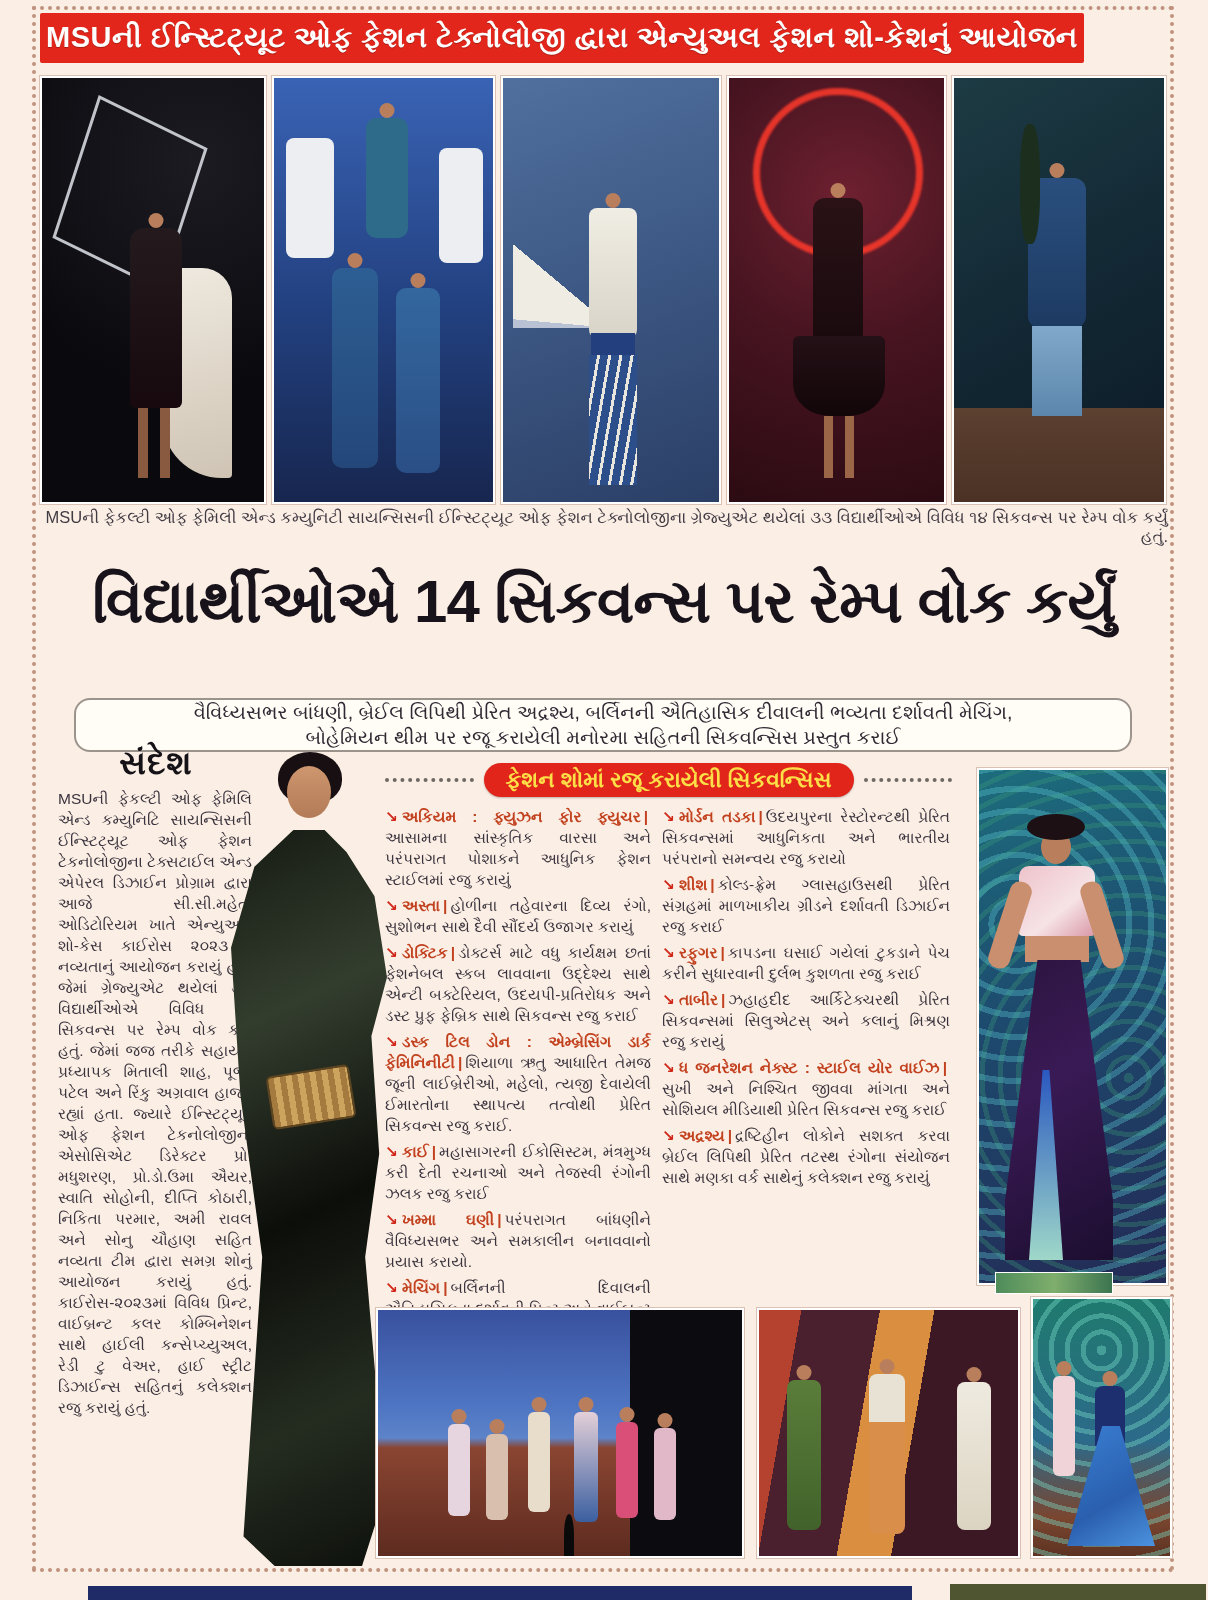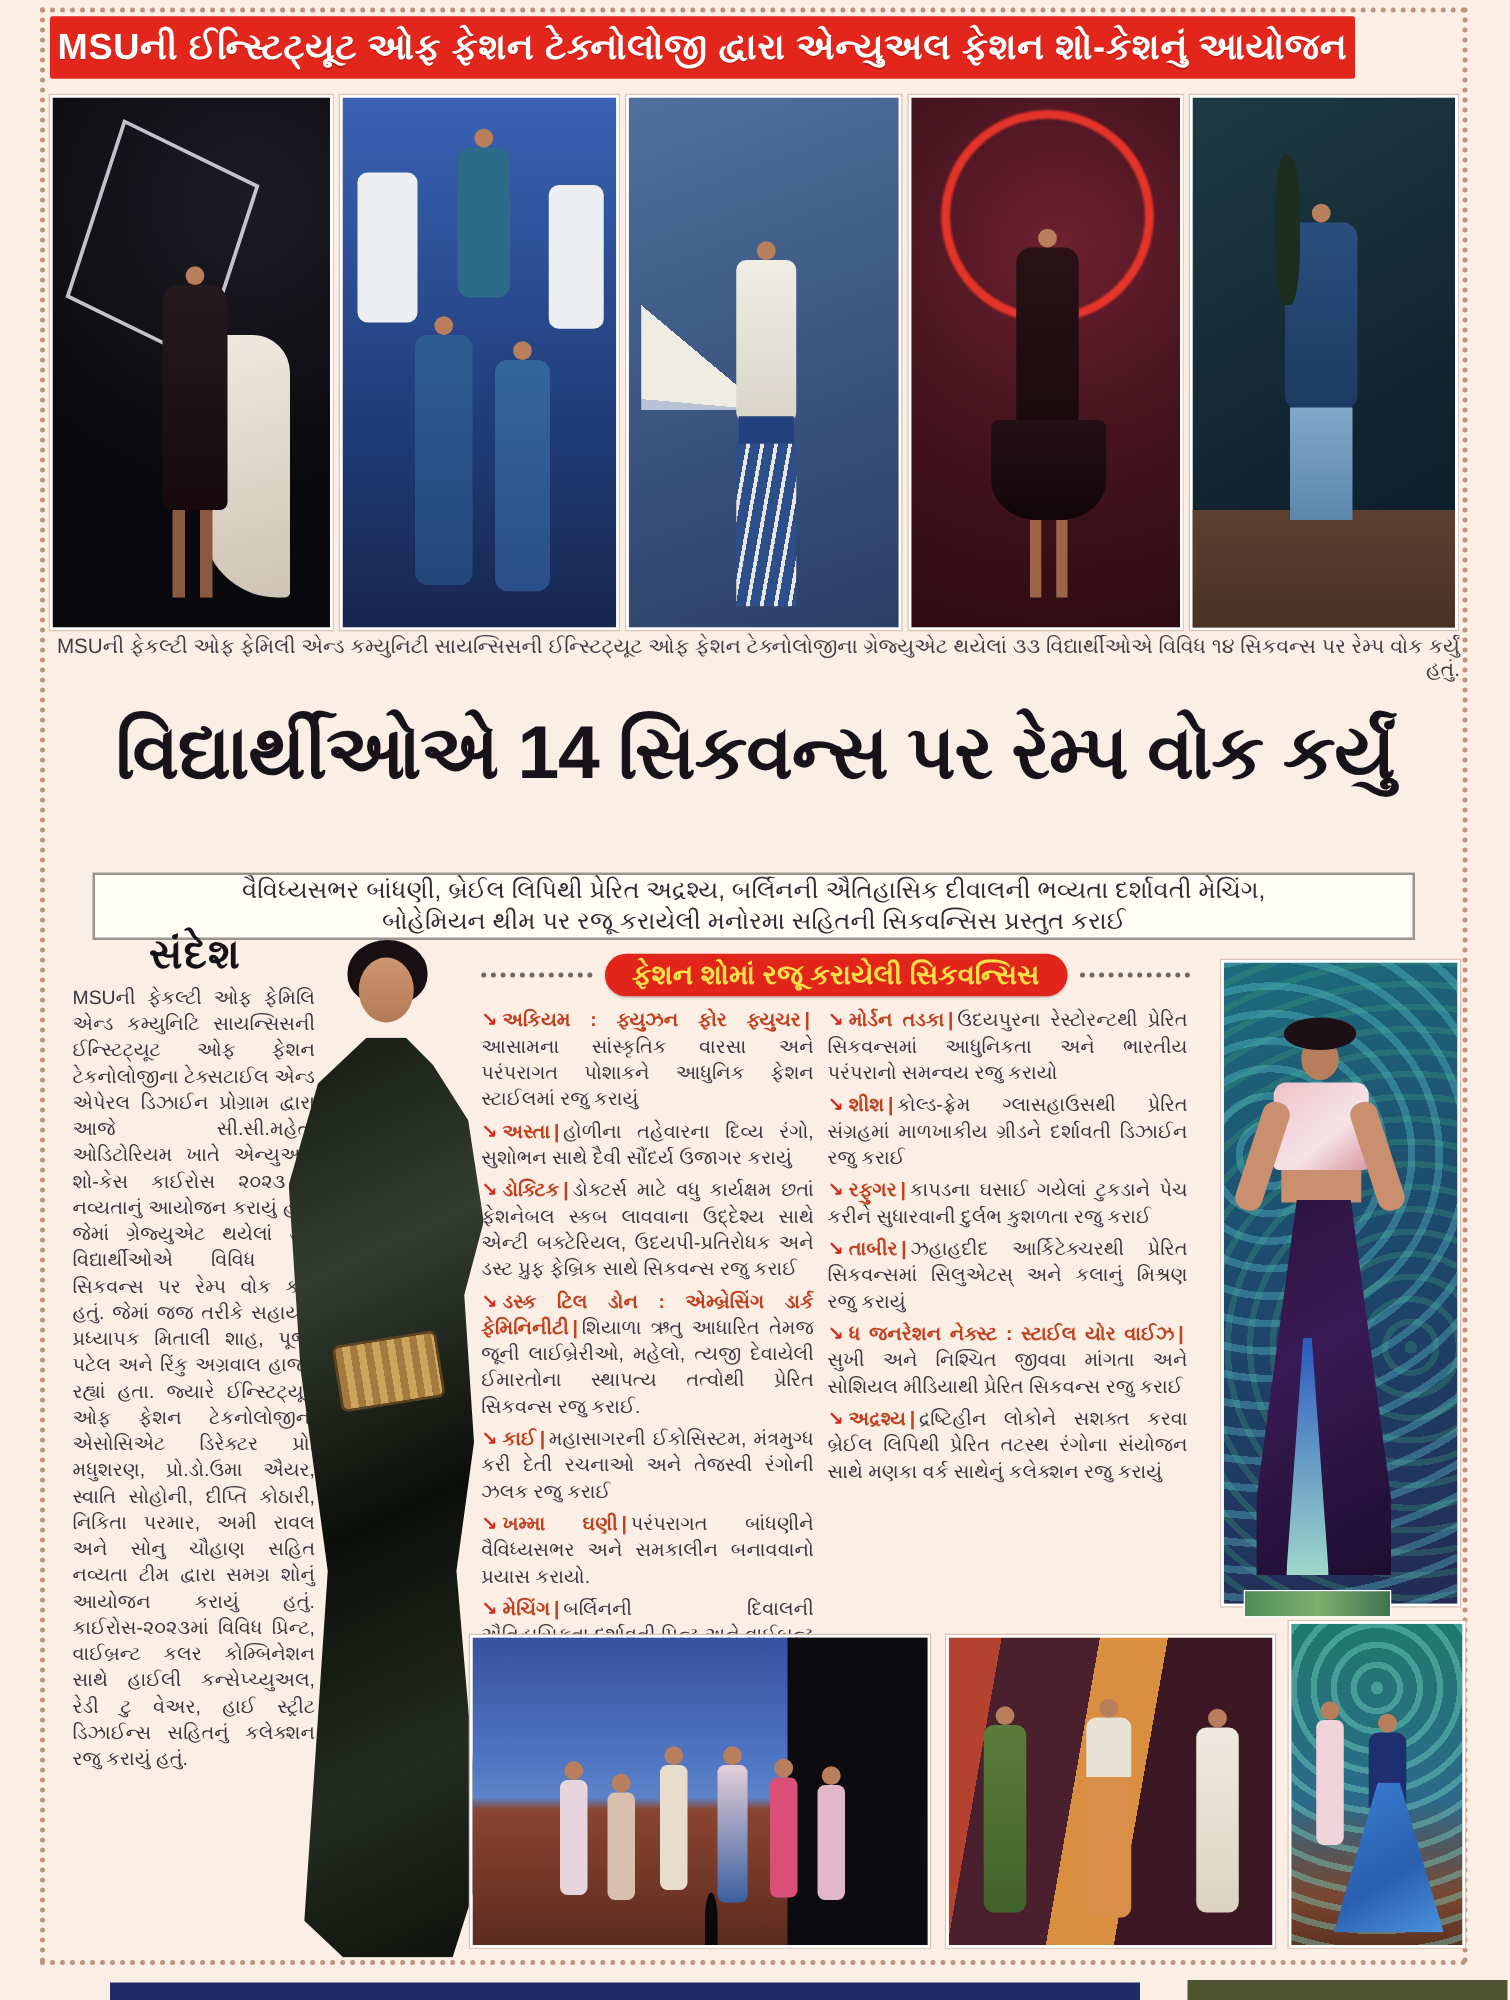--- a/index.html
+++ b/index.html
@@ -31,21 +31,21 @@
 
   .caption { position:absolute; left:40px; top:508px; width:1128px; text-align:right;
              font-size:16.5px; color:#413b44; }
 
   
   .headline { position:absolute; left:40px; top:546px; width:1128px; height:112px;
               display:flex; align-items:center; justify-content:center;
               font-size:60px; font-weight:800; color:#18121b; letter-spacing:-1px; }
 
   .subhead { position:absolute; left:74px; top:698px; width:1058px; height:54px;
-             border:2px solid #9b948d; border-radius:0; background:#fffdf6;
+             border:2px solid #9b948d; border-radius:16px; background:#fffdf6;
              display:flex; flex-direction:column; align-items:center; justify-content:center;
              font-size:19.5px; color:#2e2933; line-height:25px; }
 
   
   .masthead { position:absolute; left:58px; top:744px; width:196px; text-align:center;
               font-size:33px; font-weight:800; color:#141217; letter-spacing:1px; }
   .leftcol { position:absolute; left:58px; top:788px; width:194px; font-size:15.5px;
              line-height:21px; text-align:justify; color:#39333d; }
 
   

